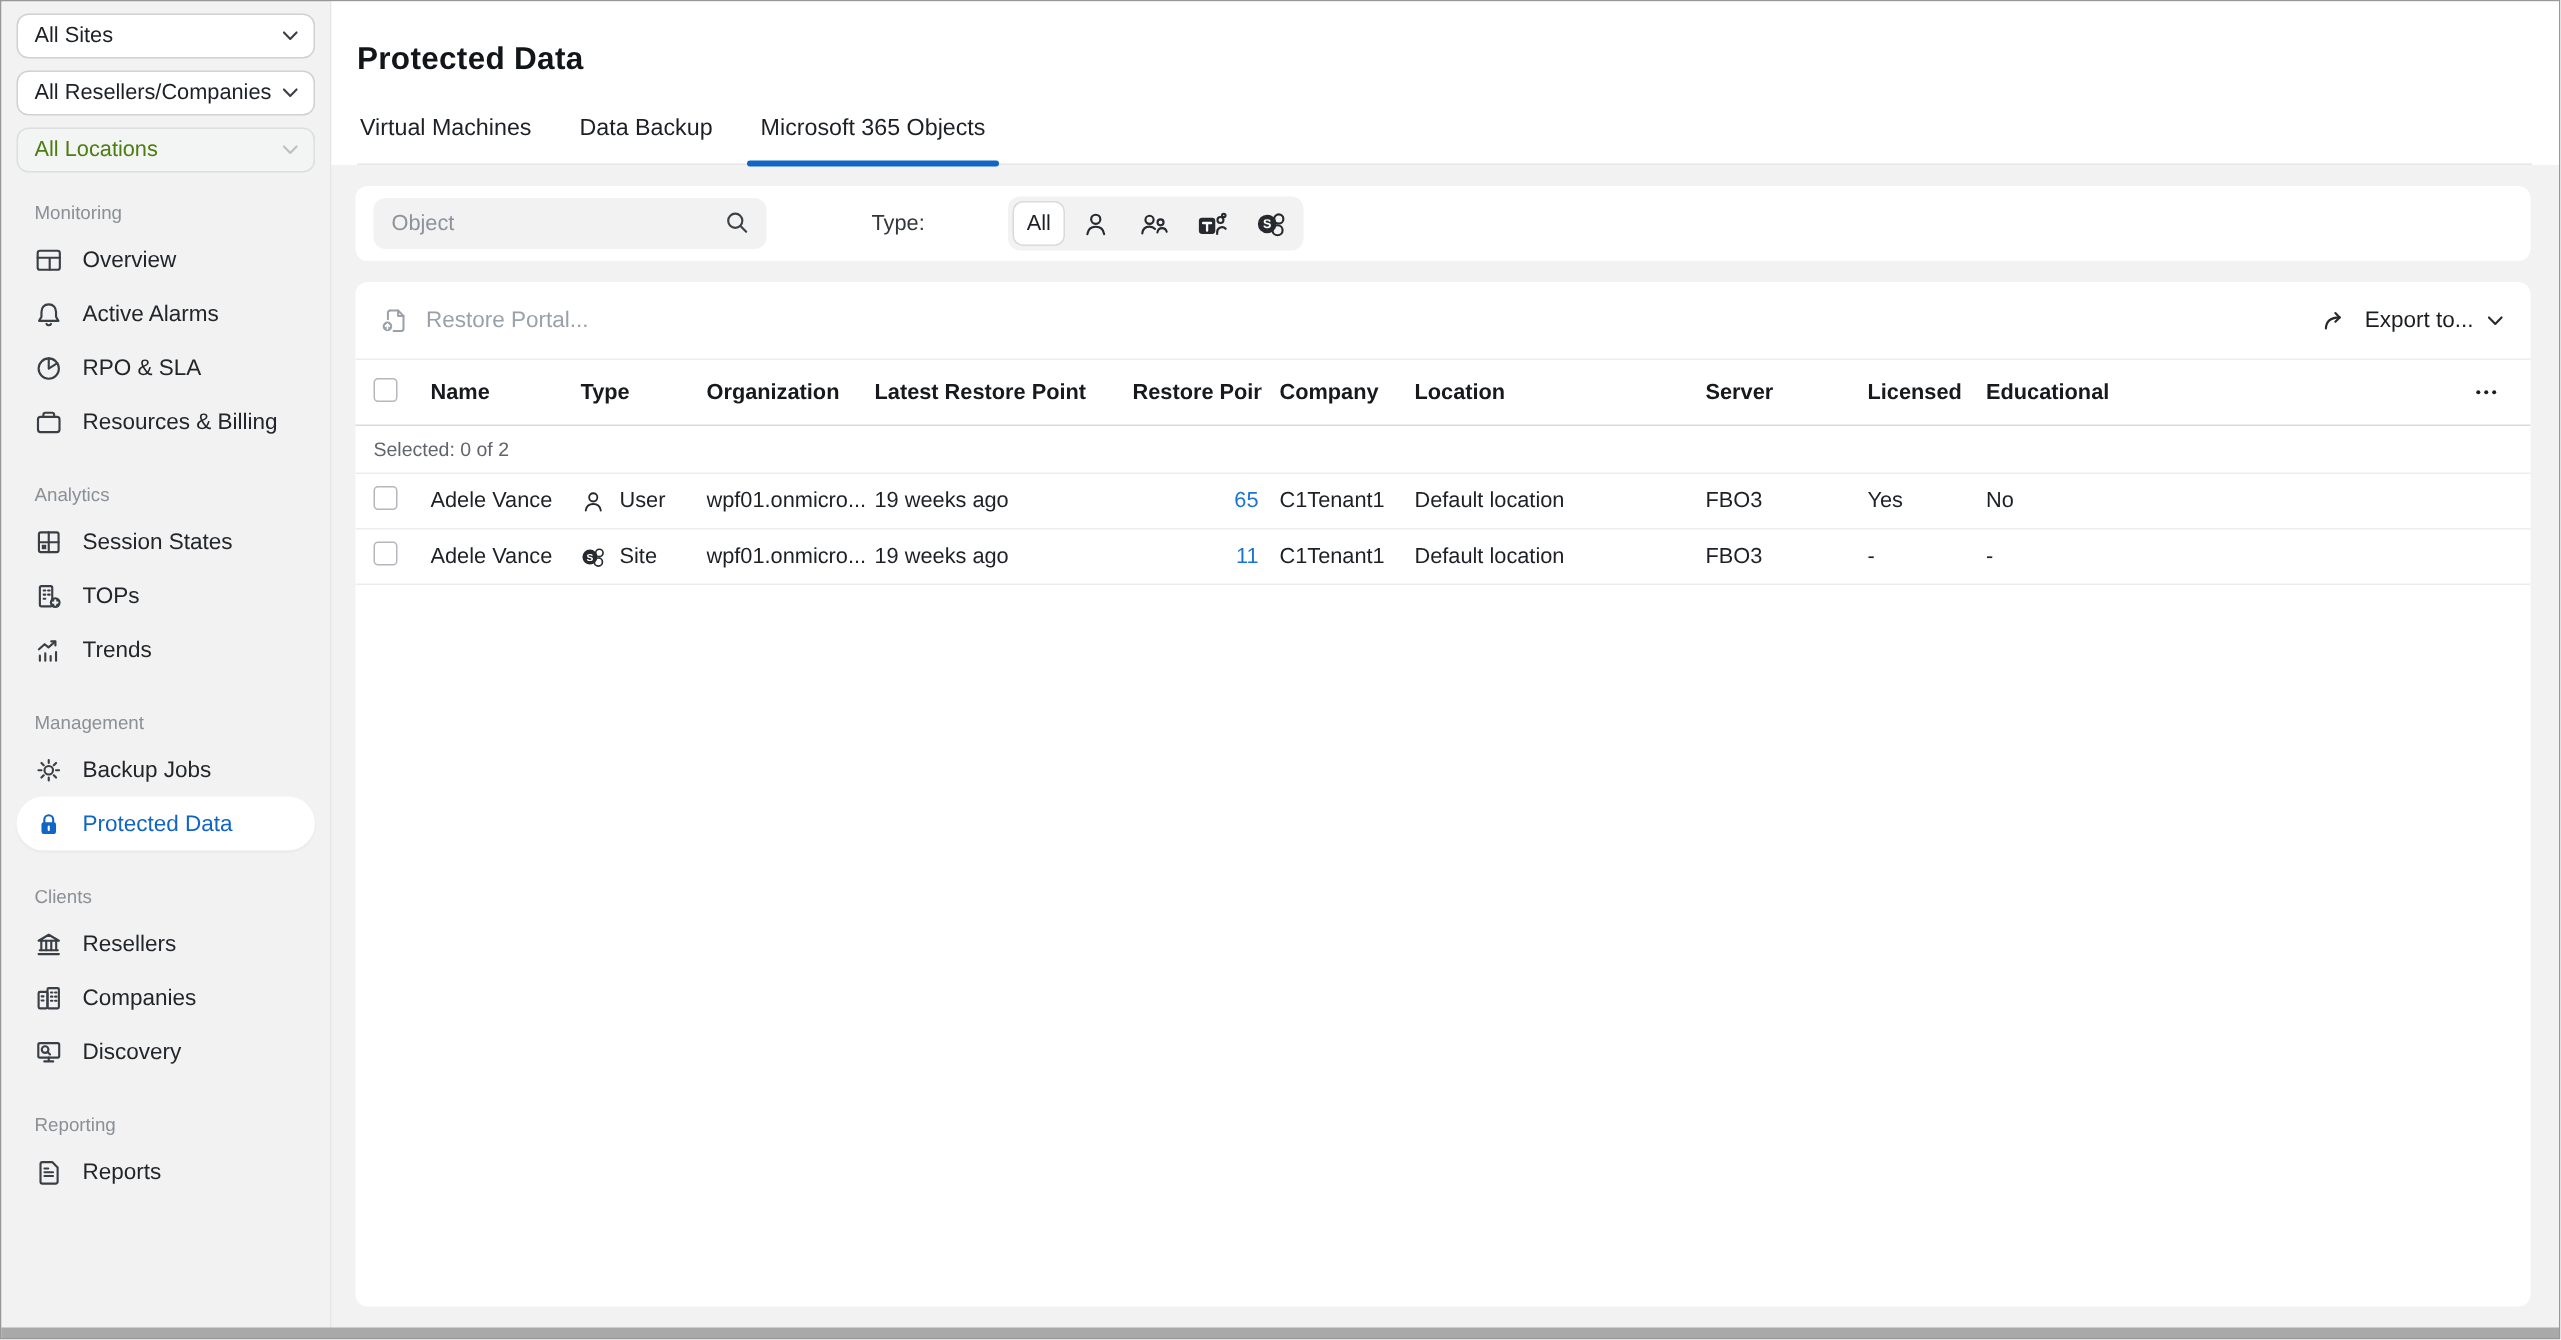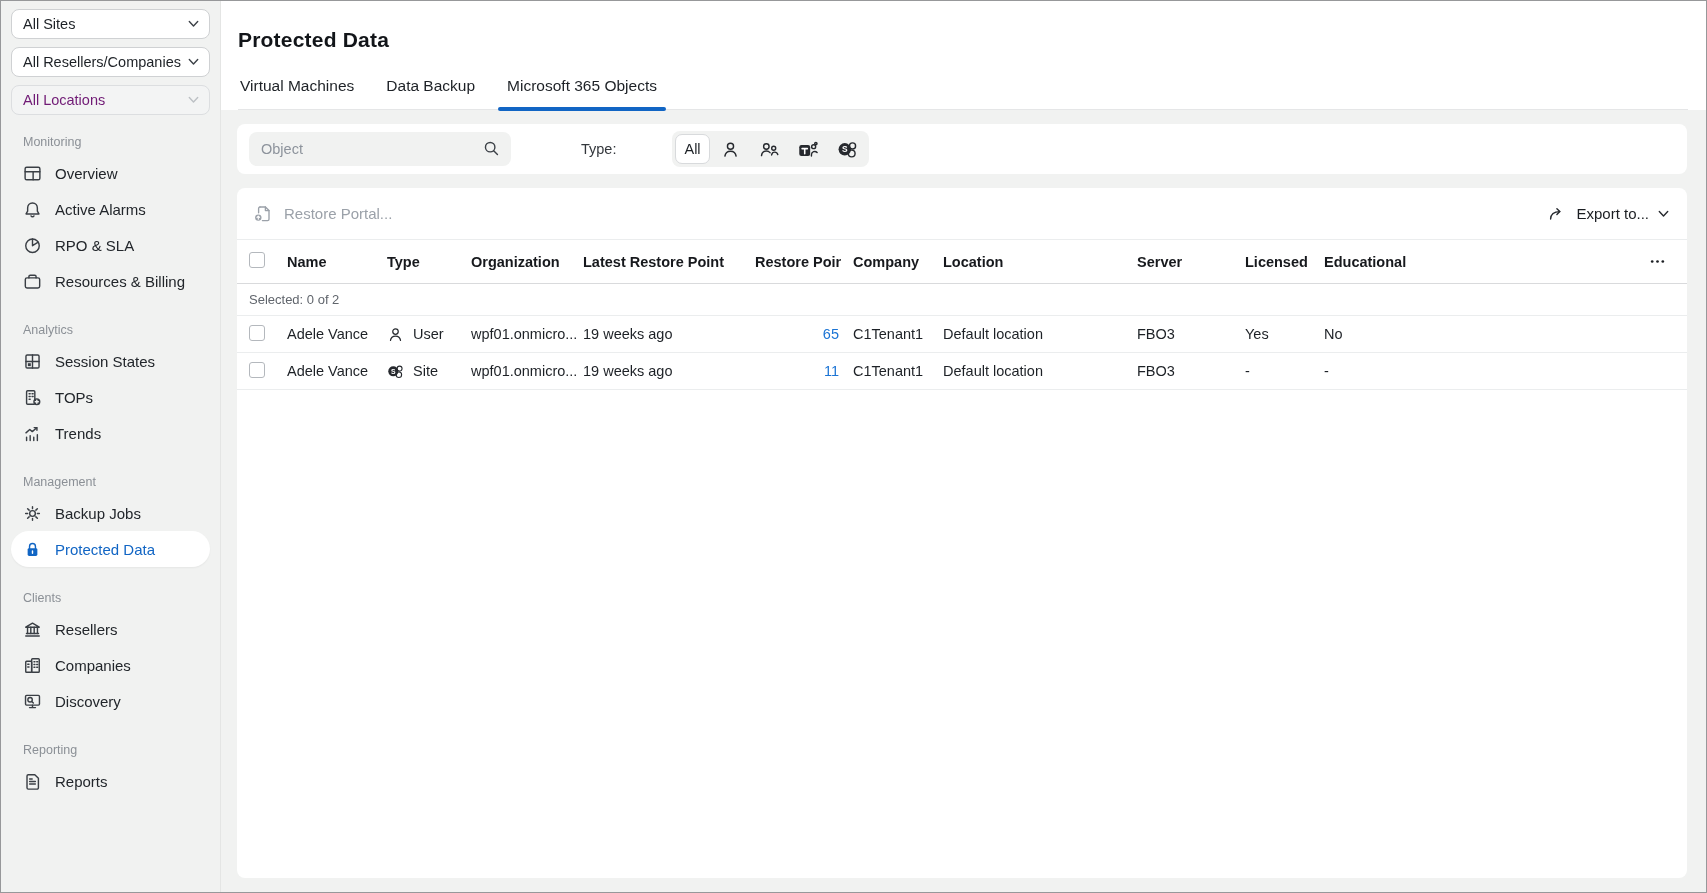--- a/index.html
+++ b/index.html
@@ -1,27 +1,27 @@
 <!DOCTYPE html>
 <html><head>
 <meta charset="utf-8">
 <style>
   * { margin:0; padding:0; box-sizing:border-box; }
   html,body { width:1707px; height:893px; }
   body { font-family:"Liberation Sans","DejaVu Sans",sans-serif; color:#1d2126; background:#ffffff; }
 
-  .window { width:1707px; height:893px; border:1px solid #97989a; display:flex; flex-direction:row; background:#f1f2f1; }
+  .window { width:1707px; height:893px; border:1px solid #97989a; display:flex; flex-direction:column; background:#f1f2f1; }
   .app { flex:1; display:flex; min-height:0; }
   .window-bottom-strip { height:7px; background:#a8a9a8; flex:0 0 auto; }
 
   
   .sidebar { width:220px; flex:0 0 220px; background:#f1f2f1; border-right:1px solid #e4e5e4; padding:8px 10px 0 10px; overflow:hidden; }
   .select-box { height:30px; background:#ffffff; border:1px solid #cfd1d3; border-radius:8px; display:flex; align-items:center; padding:0 10px 0 11px; font-size:14.5px; color:#1d2126; margin-bottom:8px; cursor:pointer; }
   .select-box .sel-label { flex:1; overflow:hidden; white-space:nowrap; text-overflow:ellipsis; }
-  .select-box.disabled { background:#f3f4f4; border-color:#dcdee0; color:#701a75; cursor:default; }
+  .select-box.disabled { background:#f3f4f4; border-color:#dcdee0; color:#4d7c0f; cursor:default; }
   .chev { width:11px; height:8px; flex:0 0 auto; }
   .chev path { stroke:#3c4147; stroke-width:1.4; fill:none; stroke-linecap:round; stroke-linejoin:round; }
   .select-box.disabled .chev path { stroke:#bcc0c4; }
 
   .nav-section-label { font-size:12.5px; color:#8b9096; margin:24px 0 6px 12px; }
   .nav-section-label.first { margin-top:20px; }
   .nav-item { height:36px; display:flex; align-items:center; gap:13px; padding:0 12px; border-radius:18px; font-size:15px; color:#22262b; cursor:pointer; }
   .nav-item .nav-icon { width:19px; height:19px; color:#3a3f45; flex:0 0 auto; display:flex; }
   .nav-item svg { width:100%; height:100%; }
   .nav-item svg * { stroke:currentColor; stroke-width:1.35; fill:none; stroke-linecap:round; stroke-linejoin:round; }

